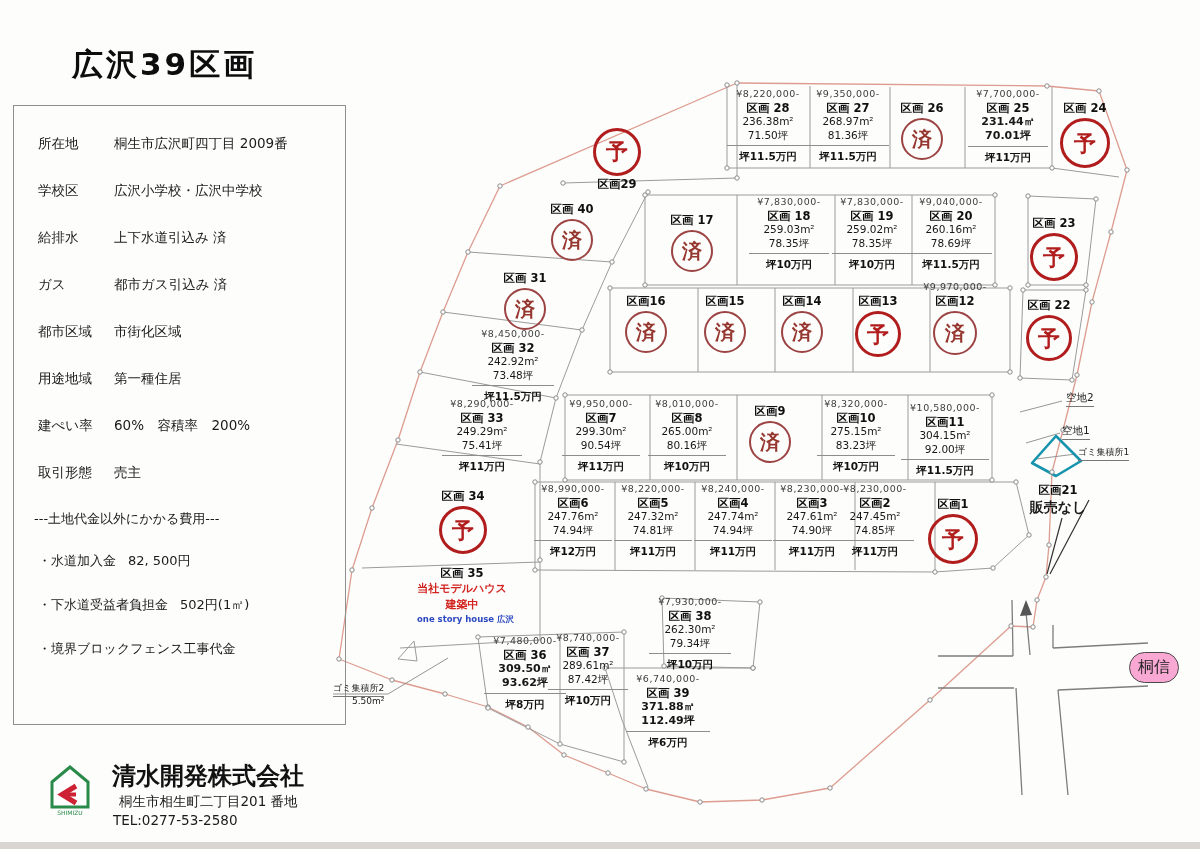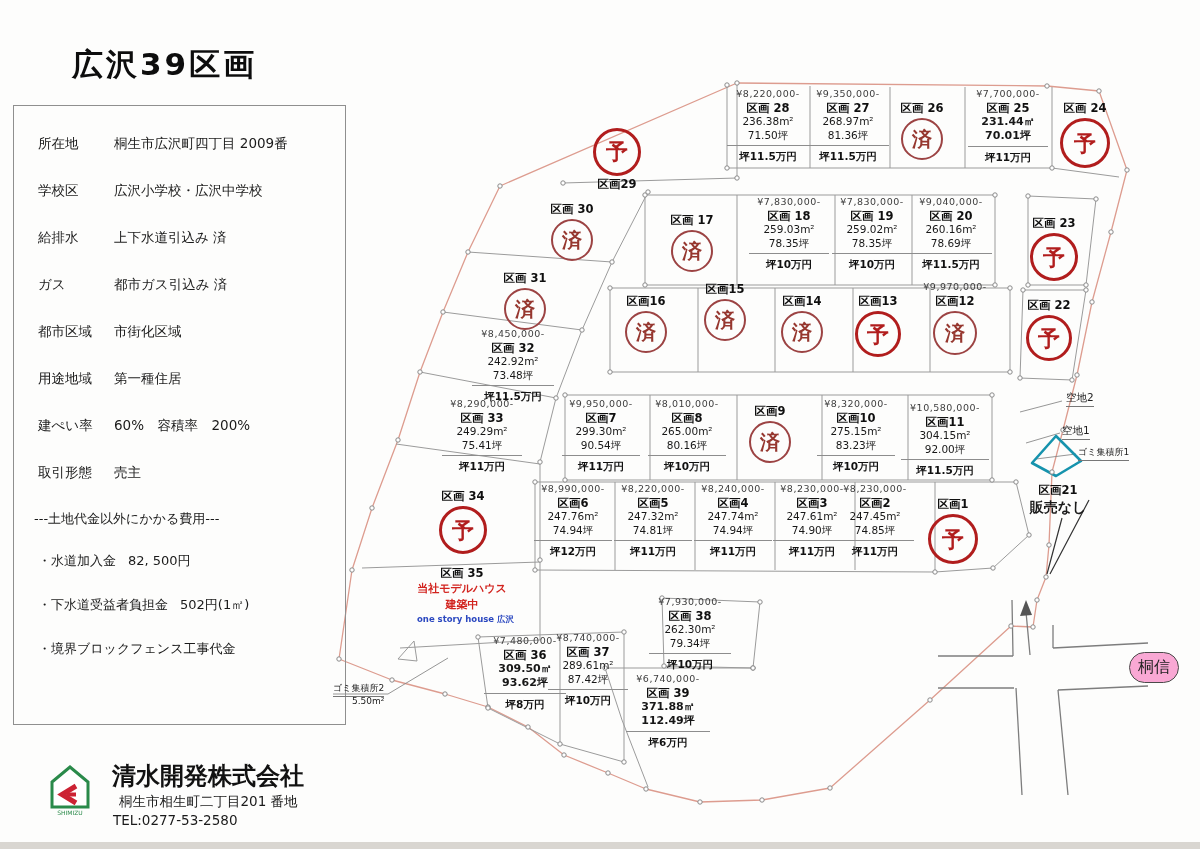--- a/index.html
+++ b/index.html
@@ -327,21 +327,21 @@
         <div class="stamp sumi" style="width: 40px; height: 40px;">済</div>
       </div>
       <div class="lot" style="left: 833px; top: 293px; width: 90px;">
         <div class="n">区画13</div>
         <div class="stamp yo" style="width: 40px; height: 40px;">予</div>
       </div>
       <div class="lot" style="left: 757px; top: 293px; width: 90px;">
         <div class="n">区画14</div>
         <div class="stamp sumi" style="width: 38px; height: 38px;">済</div>
       </div>
-      <div class="lot" style="left: 680px; top: 281px; width: 90px;">
+      <div class="lot" style="left: 680px; top: 293px; width: 90px;">
         <div class="n">区画15</div>
         <div class="stamp sumi" style="width: 38px; height: 38px;">済</div>
       </div>
       <div class="lot" style="left: 601px; top: 293px; width: 90px;">
         <div class="n">区画16</div>
         <div class="stamp sumi" style="width: 38px; height: 38px;">済</div>
       </div>
       <div class="lot" style="left: 647px; top: 212px; width: 90px;">
         <div class="n">区画 17</div>
         <div class="stamp sumi" style="width: 38px; height: 38px;">済</div>
@@ -406,21 +406,21 @@
         <div class="n">区画 28</div>
         <div class="a">236.38m²</div>
         <div class="a">71.50坪</div>
         <div class="u">坪11.5万円</div>
       </div>
       <div class="lot" style="left: 572px; top: 125px; width: 90px;">
         <div class="stamp yo" style="width: 42px; height: 42px;">予</div>
         <div class="n">区画29</div>
       </div>
       <div class="lot" style="left: 527px; top: 201px; width: 90px;">
-        <div class="n">区画 30</div>
+        <div class="n">区画 40</div>
         <div class="stamp sumi" style="width: 38px; height: 38px;">済</div>
       </div>
       <div class="lot" style="left: 480px; top: 270px; width: 90px;">
         <div class="n">区画 31</div>
         <div class="stamp sumi" style="width: 38px; height: 38px;">済</div>
       </div>
       <div class="lot" style="left: 472px; top: 328px; width: 82px;">
         <div class="p">¥8,450,000-</div>
         <div class="n">区画 32</div>
         <div class="a">242.92m²</div>

